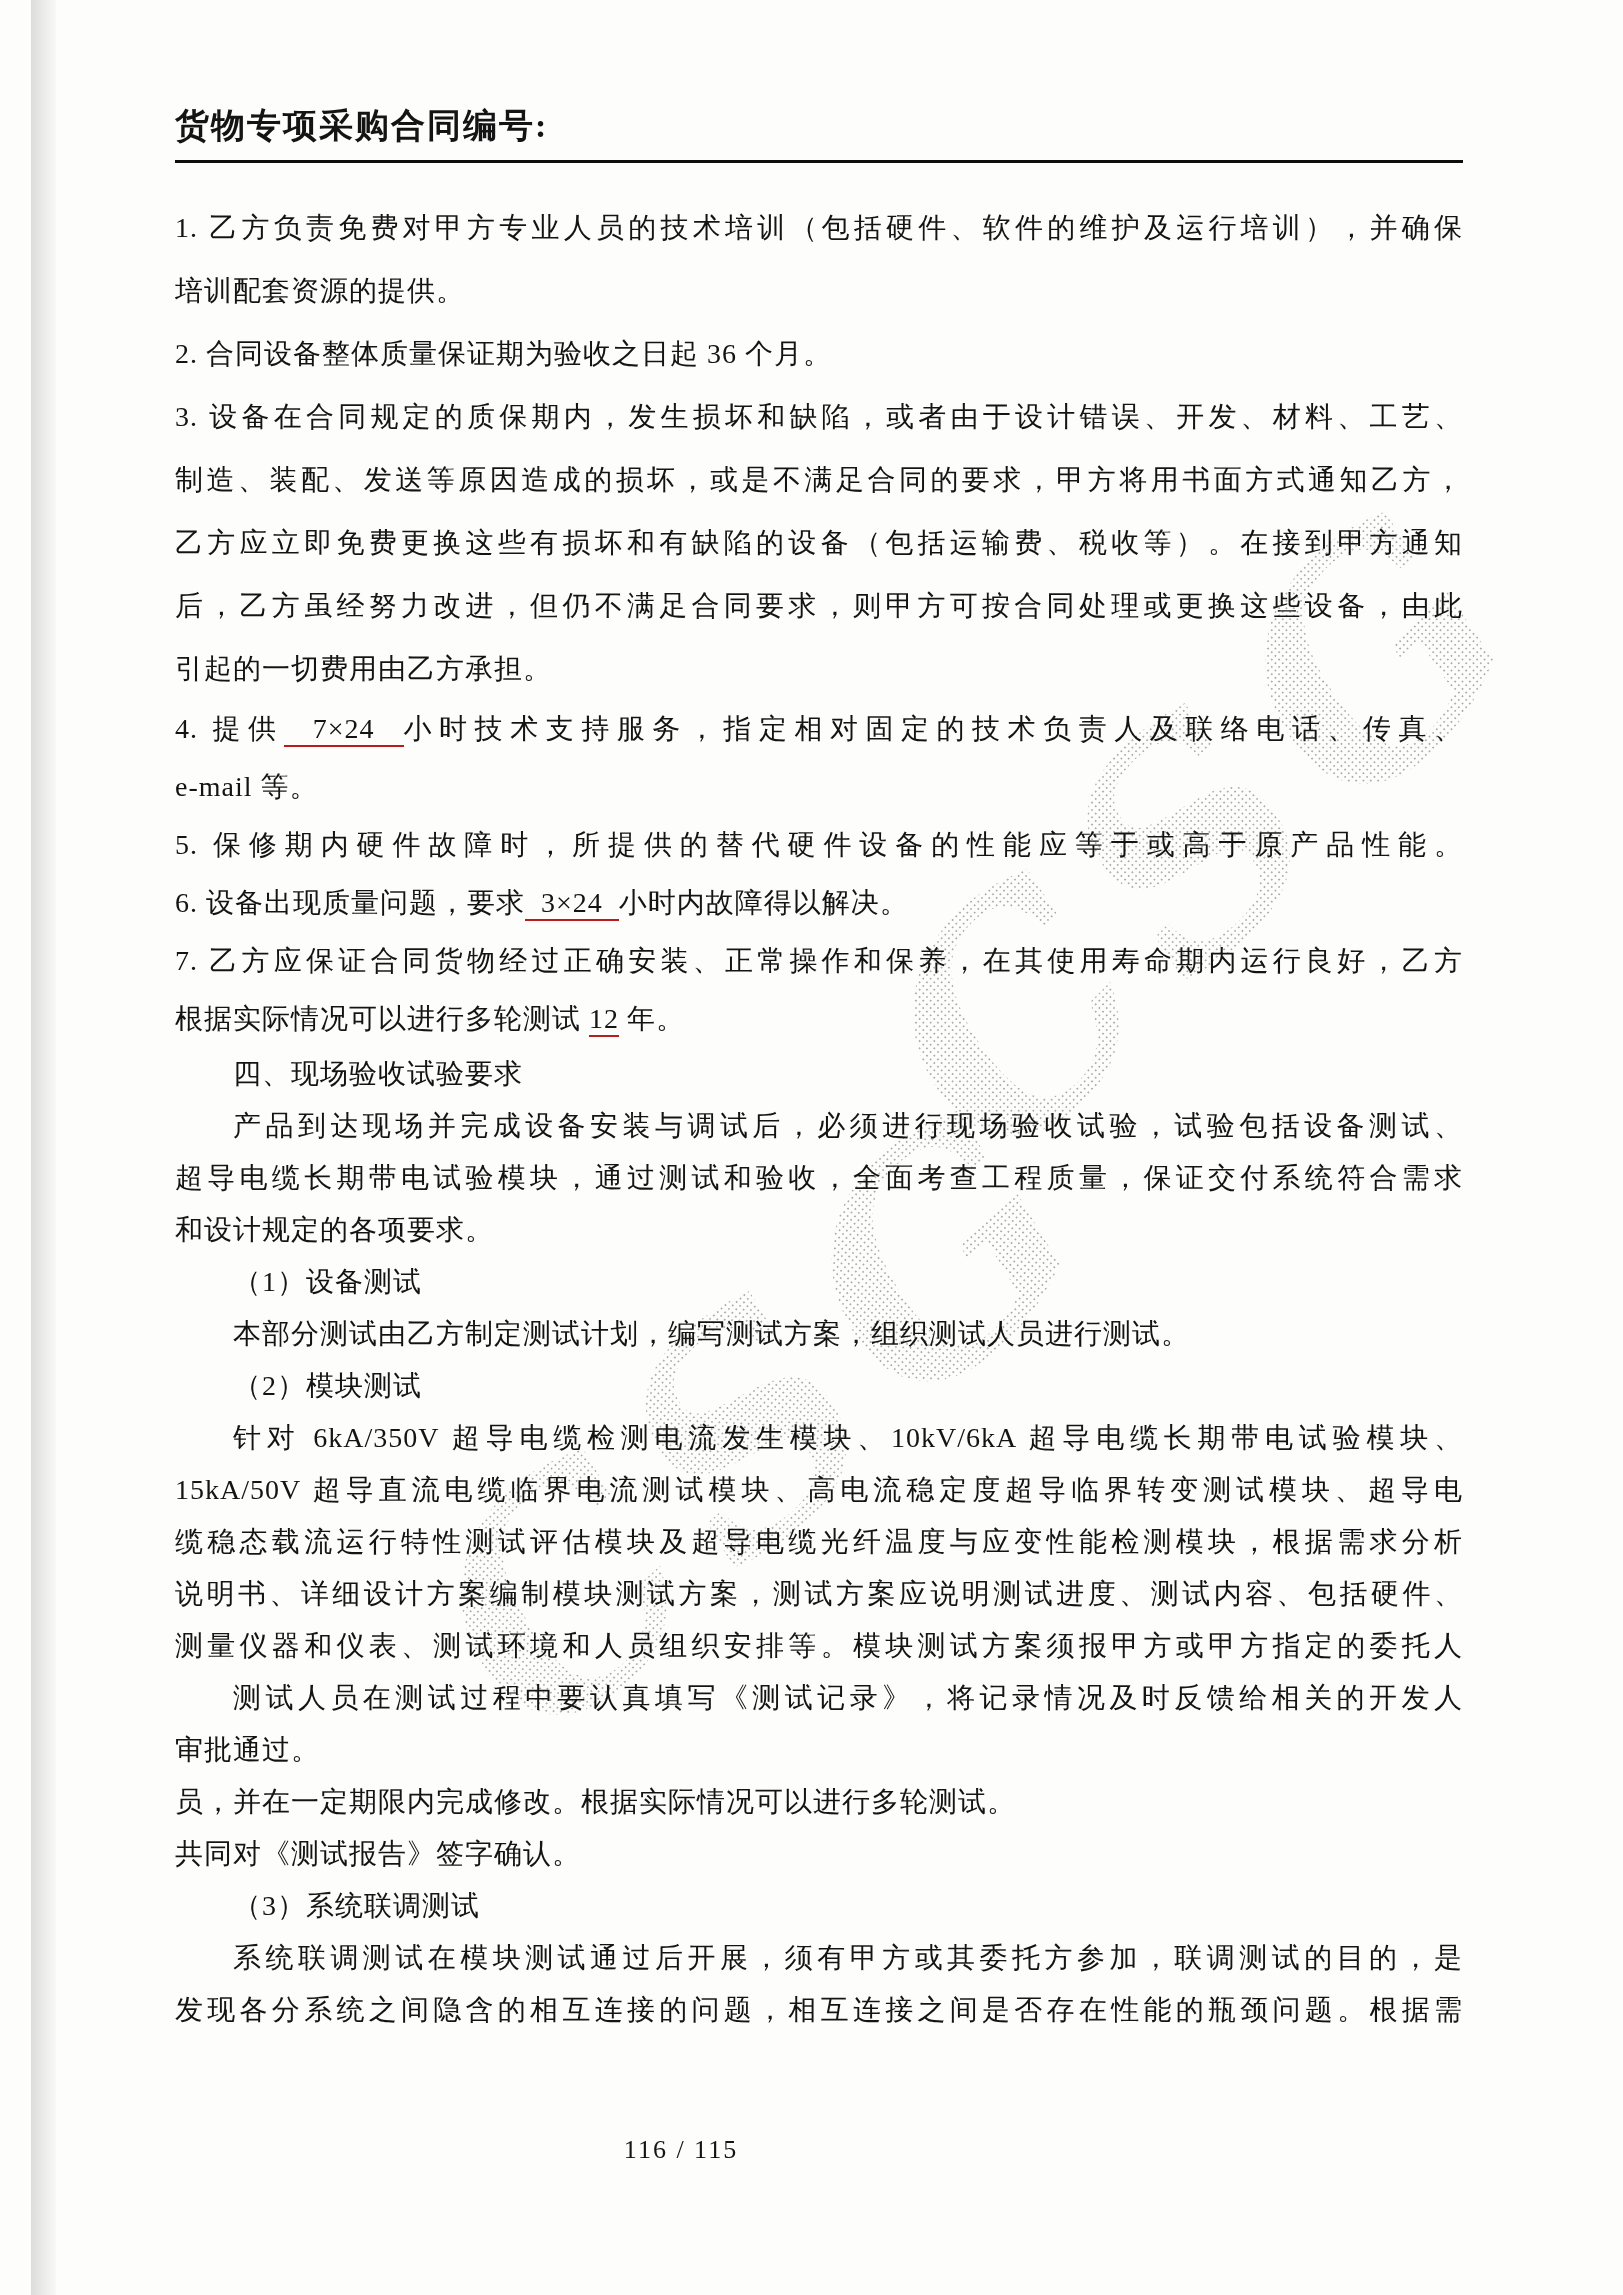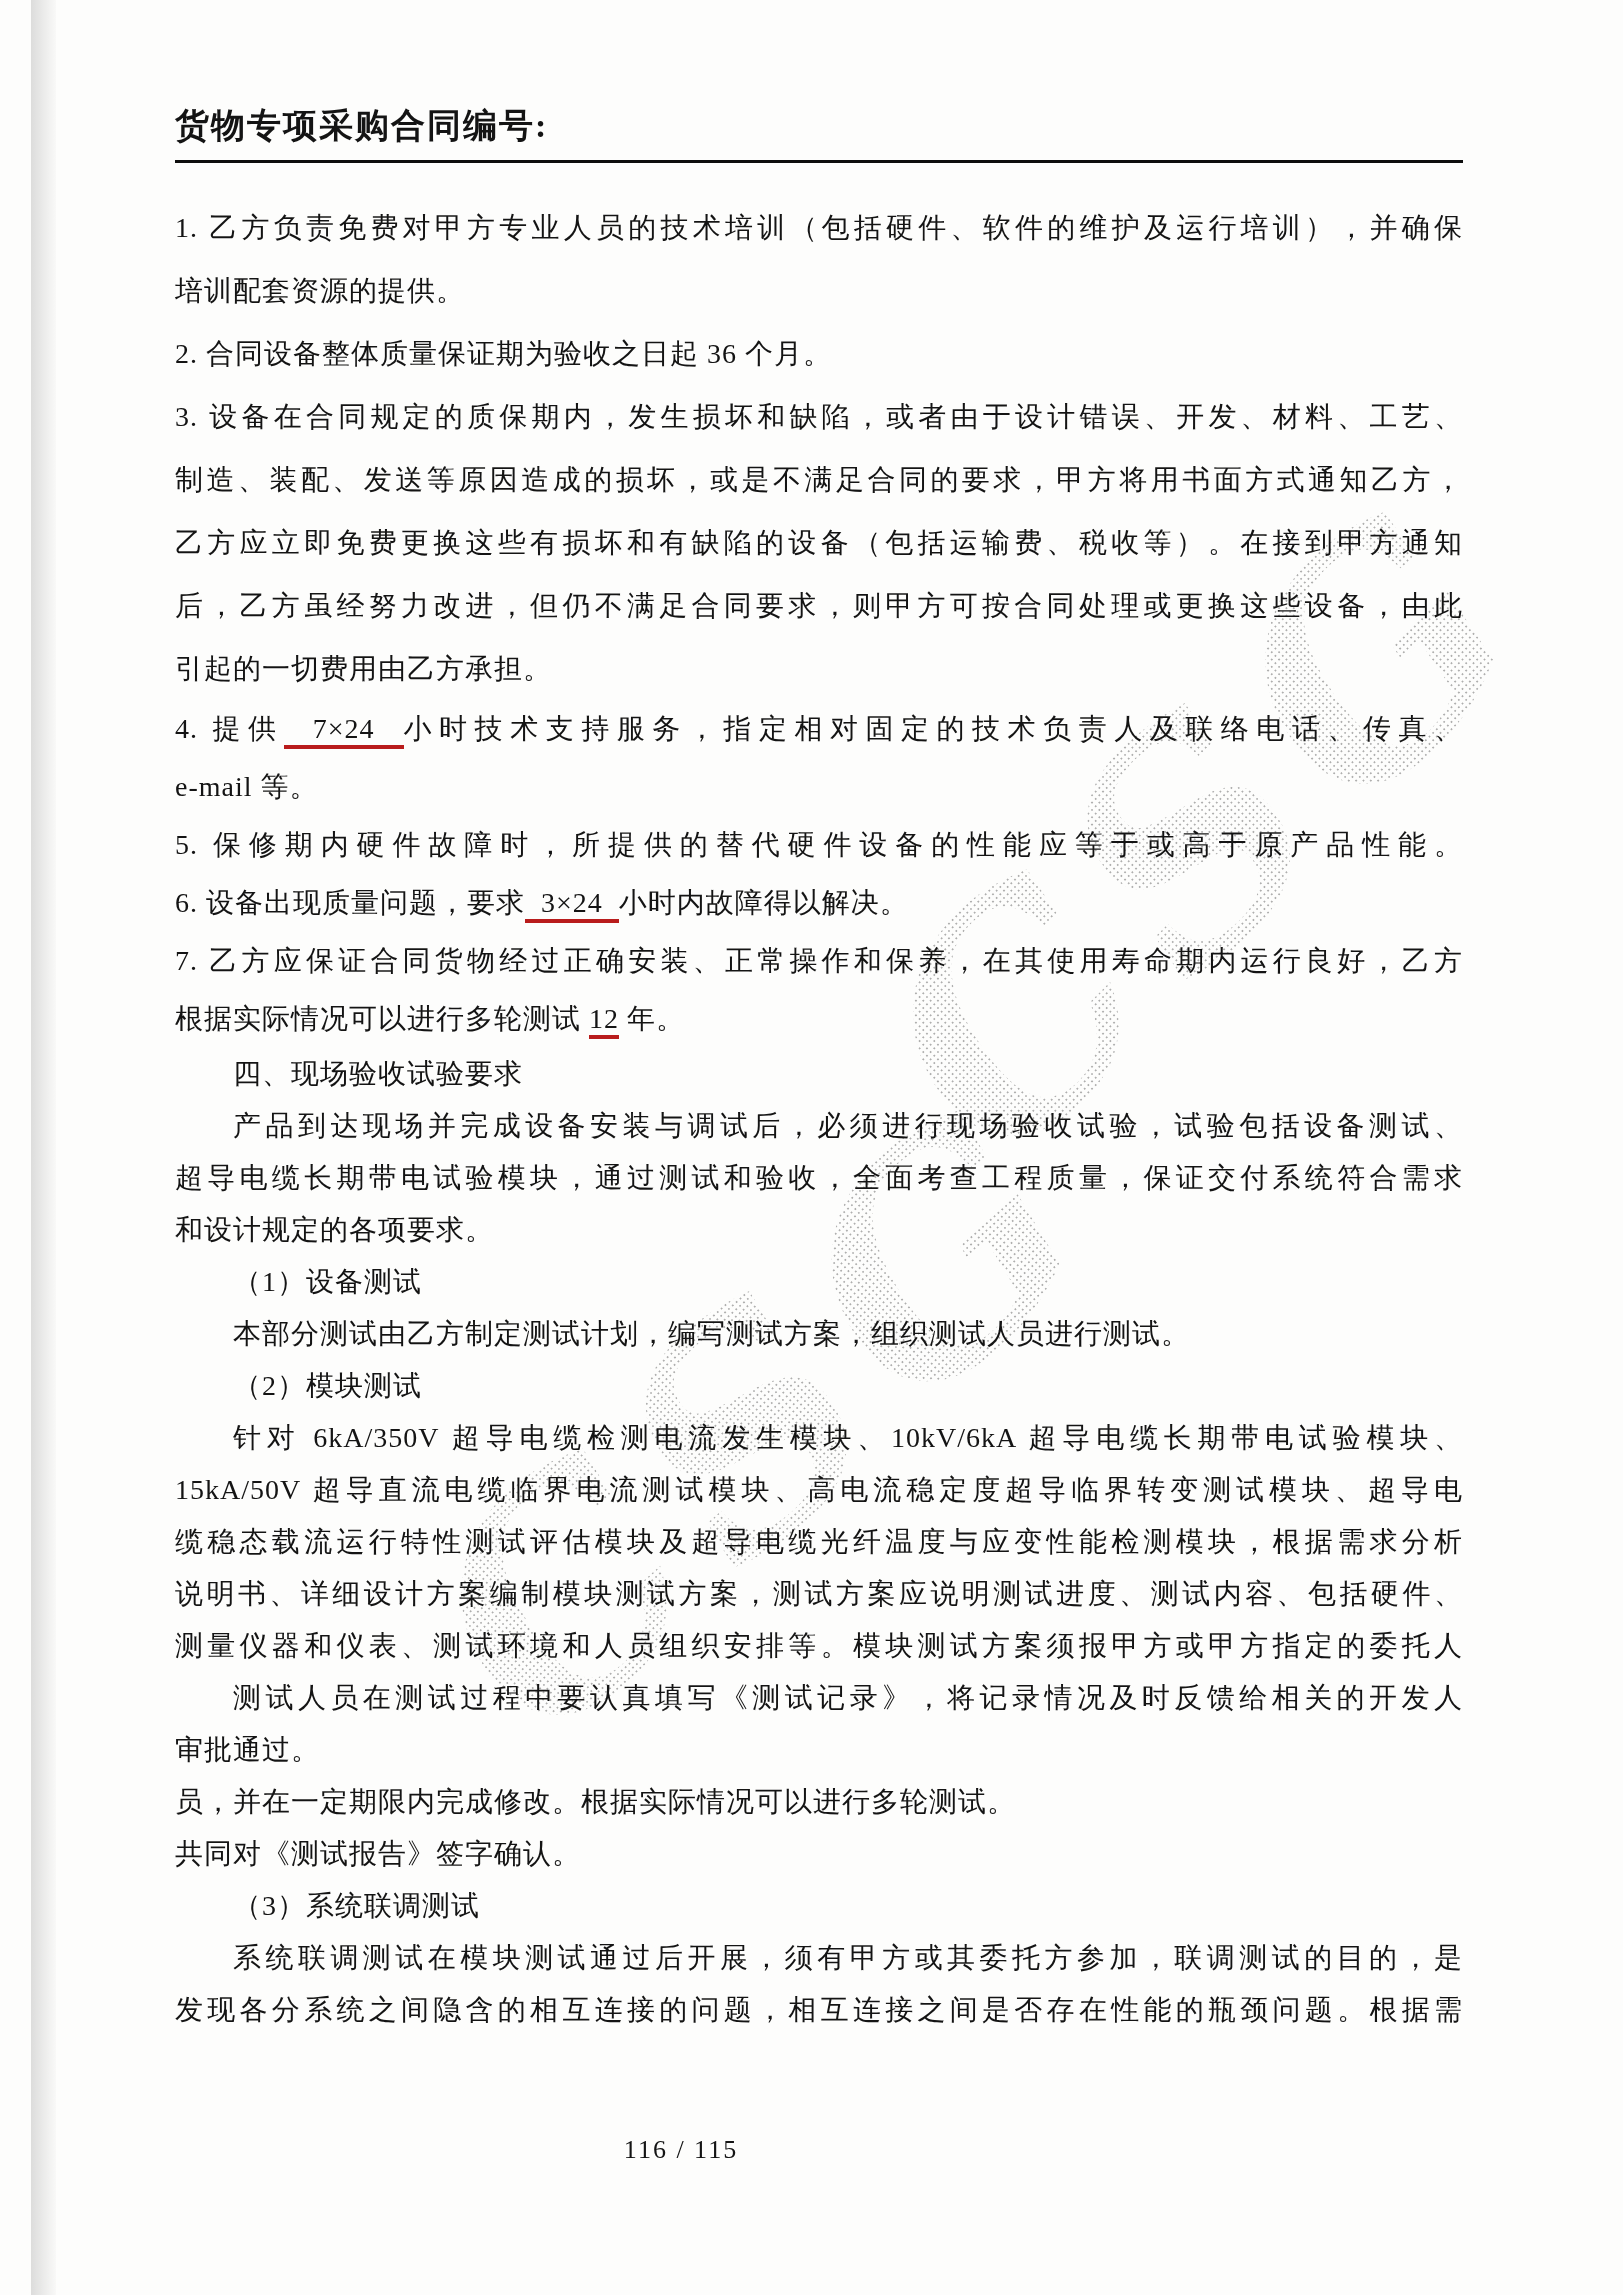--- a/index.html
+++ b/index.html
@@ -29,21 +29,21 @@
     font-size:28px;letter-spacing:1px;
   }
   .sec{width:100%;}
   .sec.s1 .line{line-height:63px;height:63px;}
   .sec.s2 .line{line-height:58px;height:58px;}
   .sec.s3 .line{line-height:52px;height:52px;}
   .line{width:auto;}
   .line.full{text-align:justify;text-align-last:justify;}
   .line.ind{padding-left:58px;}
   .u{
-    border-bottom:4px solid #b91c1c;
+    border-bottom:2px solid #b91c1c;
     padding-bottom:1.3px;
     white-space:pre;
   }
   .footer{
     position:absolute;left:0;top:2135px;width:1362px;
     text-align:center;font-size:26px;letter-spacing:2px;
   }
   .watermark{
     position:absolute;
     font-family:"DejaVu Serif","Liberation Serif",serif;

